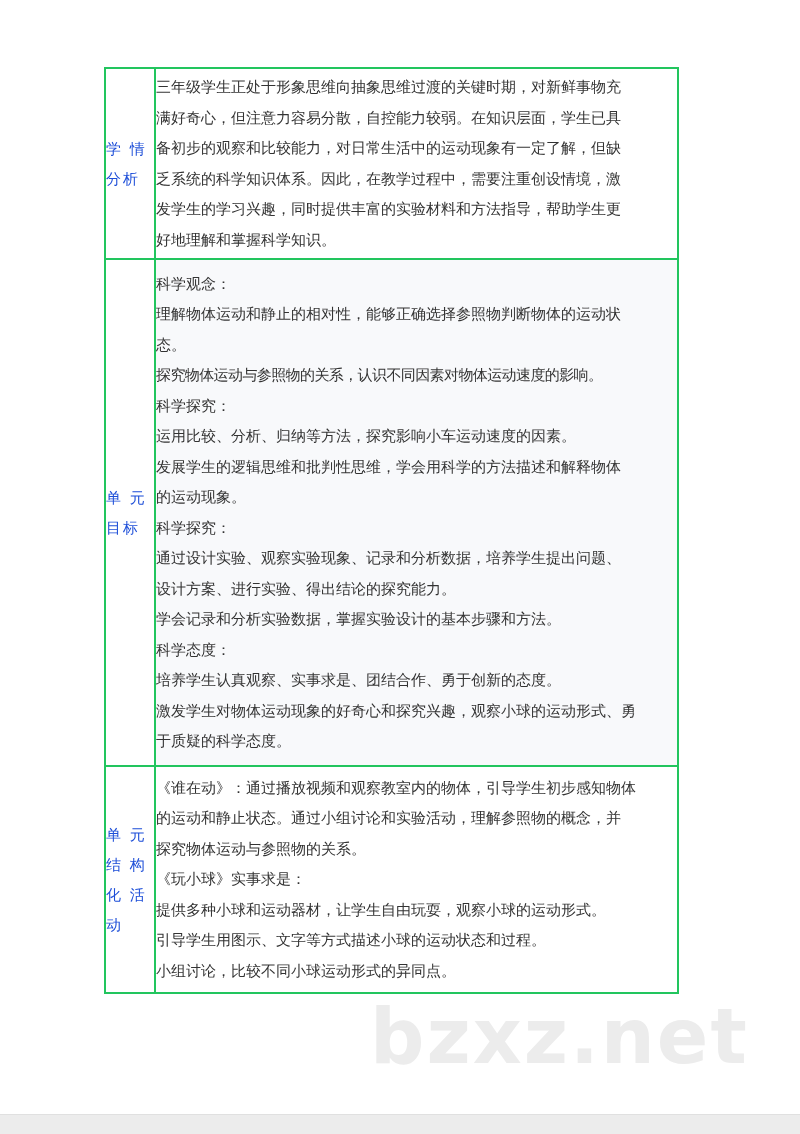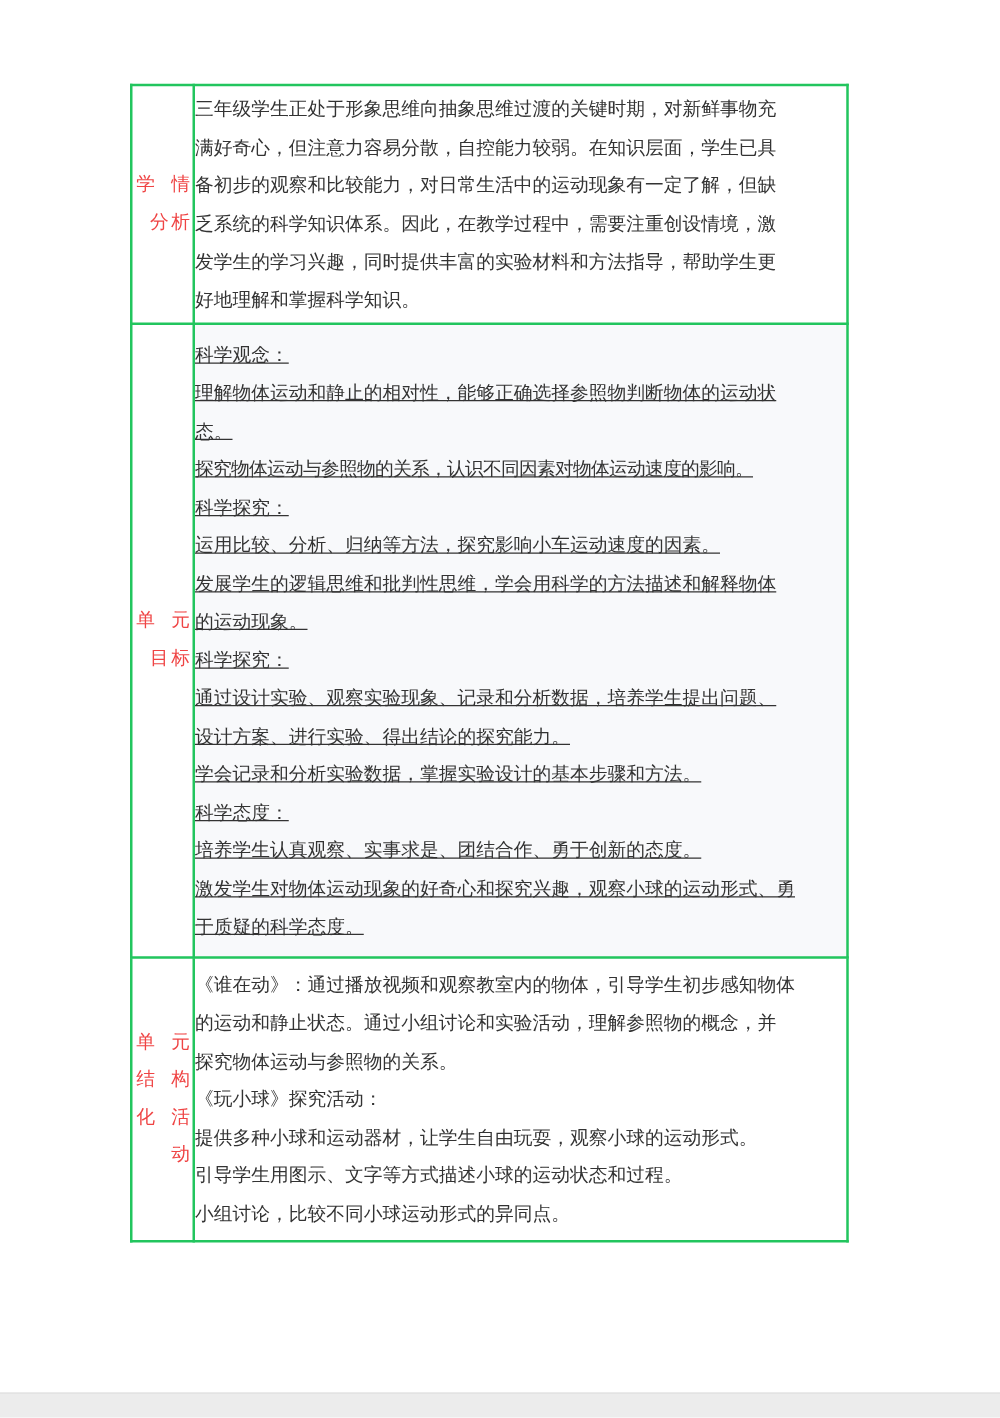--- a/index.html
+++ b/index.html
@@ -1,23 +1,23 @@
 <!DOCTYPE html>
 <html><head>
 <meta charset="utf-8">
 <style>
   html, body { margin:0; padding:0; }
   body { width:800px; height:1134px; background:#ffffff; position:relative; overflow:hidden;
          font-family:"DejaVu Serif","Liberation Serif",serif; color:#333; }
   .page { position:absolute; left:0; top:0; width:800px; height:1114px; background:#fff; }
   table.doc { position:absolute; left:104px; top:67px; width:575px; border-collapse:collapse; table-layout:fixed; }
   table.doc td { border:2px solid #22c55e; vertical-align:middle; padding:0; }
-  td.label { width:48px; text-align:right; font-size:15px; line-height:30px; color:#ef4444; letter-spacing:2px;font-family:Liberation Mono, monospace; }
+  td.label { width:48px; text-align:left; font-size:15px; line-height:30px; color:#1d4ed8; letter-spacing:2px; }
   td.content { padding:2px 6px 4px 8px; font-size:15px; line-height:30.5px; color:#333; }
-  tr.shaded td.content { background:#f8f9fb;text-decoration:underline; }
+  tr.shaded td.content { background:#f8f9fb; }
   .line { display:block; }
   .lbl-line { display:block; }
   .bottom-band { position:absolute; left:0; top:1114px; width:800px; height:20px; background:#ececec; border-top:1px solid #e0e0e0; }
   .watermark { position:absolute; left:370px; top:992px; font-family:"DejaVu Sans","Liberation Sans",sans-serif;
                font-weight:bold; font-size:76px; color:#ececec; letter-spacing:2px; }
 </style>
 </head>
 <body>
 
 <div class="page">
@@ -65,22 +65,23 @@
         <td class="label">
           <span class="lbl-line">单 元</span>
           <span class="lbl-line">结 构</span>
           <span class="lbl-line">化 活</span>
           <span class="lbl-line">动</span>
         </td>
         <td class="content">
           <span class="line">《谁在动》：通过播放视频和观察教室内的物体，引导学生初步感知物体</span>
           <span class="line">的运动和静止状态。通过小组讨论和实验活动，理解参照物的概念，并</span>
           <span class="line">探究物体运动与参照物的关系。</span>
-          <span class="line">《玩小球》探究活动：</span>
+          <span class="line">《玩小球》实事求是：</span>
           <span class="line">提供多种小球和运动器材，让学生自由玩耍，观察小球的运动形式。</span>
           <span class="line">引导学生用图示、文字等方式描述小球的运动状态和过程。</span>
           <span class="line">小组讨论，比较不同小球运动形式的异同点。</span>
         </td>
       </tr>
     </tbody>
   </table>
+  <div class="watermark">bzxz.net</div>
 </div>
 <div class="bottom-band"></div>
 
 </body></html>

